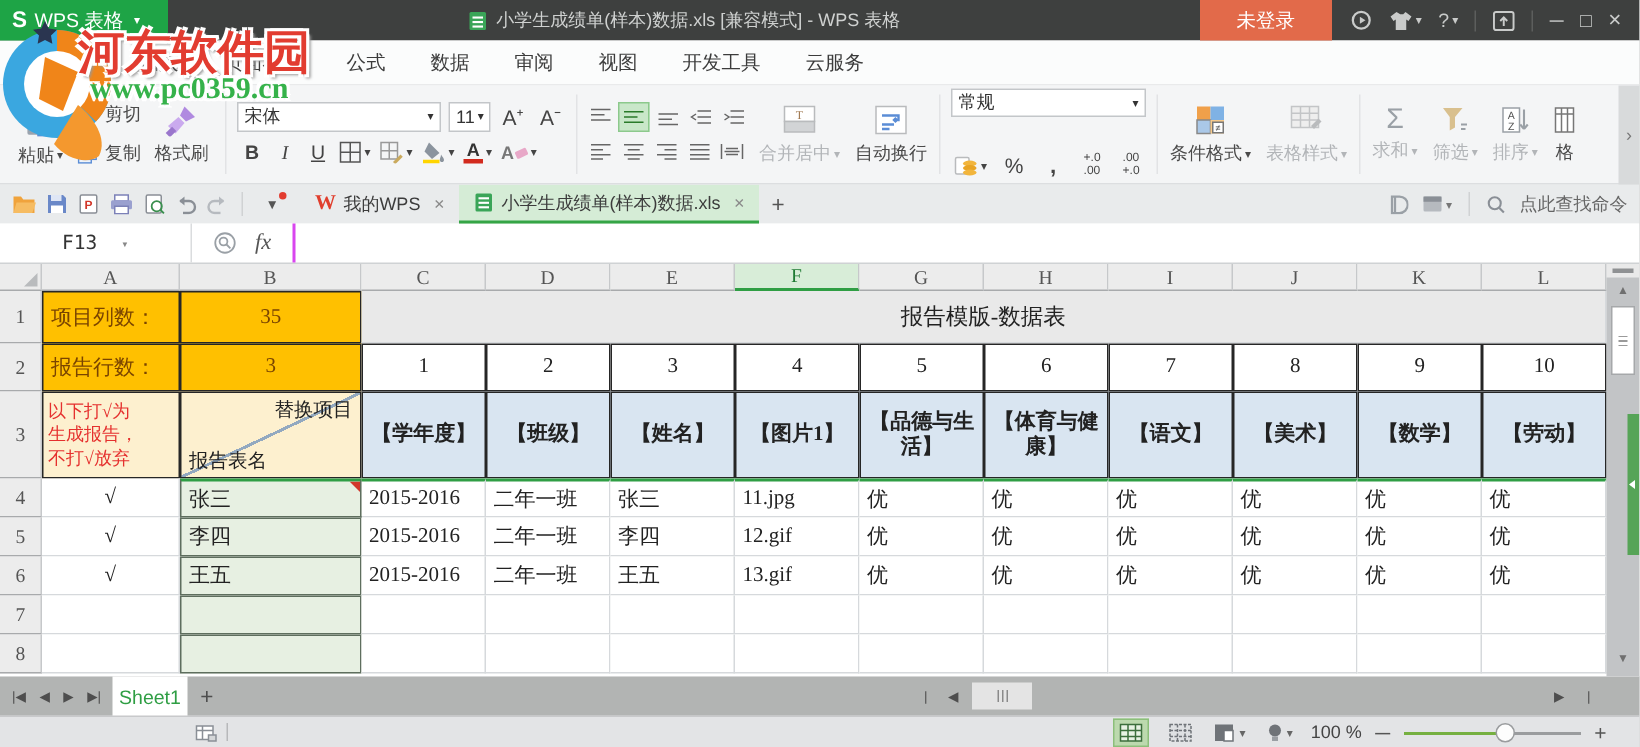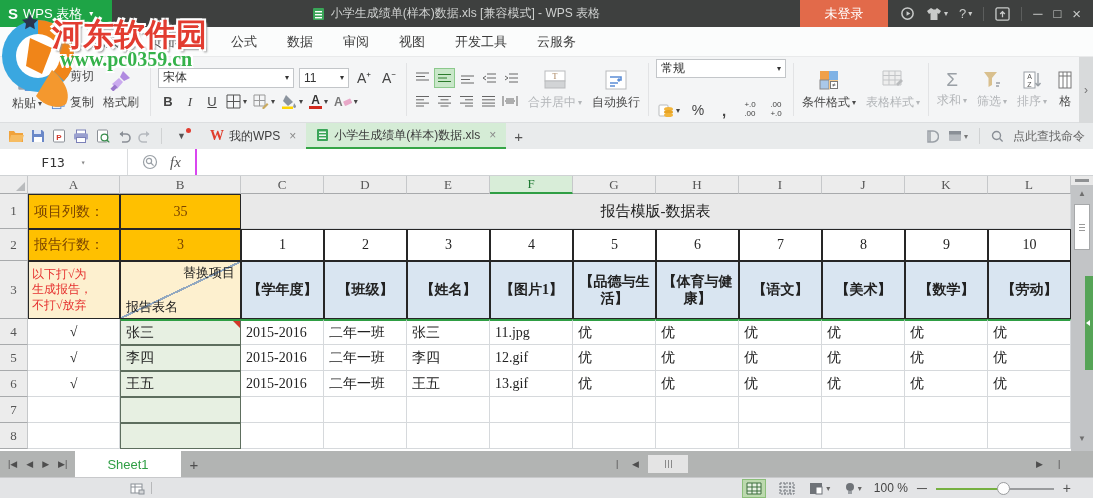--- a/index.html
+++ b/index.html
@@ -113,21 +113,21 @@
   .vthumb{width:16px;height:46px;background:#fff;border:1px solid #a6a8aa;margin-top:3px;position:relative}
   .vthumb:after{content:"";position:absolute;left:4px;right:4px;top:19px;height:7px;
       background:repeating-linear-gradient(#9a9a9a 0 1px,transparent 1px 3px)}
   .paneltoggle{position:absolute;right:0;top:100px;width:8px;height:94px;background:#56a457}
   .paneltoggle:after{content:"";position:absolute;left:1px;top:44px;border-top:3px solid transparent;
       border-bottom:3px solid transparent;border-right:4px solid #fff}
 
   
   .sheetbar{height:26px;background:#b2b4b3;display:flex;align-items:center;position:relative}
   .snav{display:flex;align-items:center;gap:9px;padding:0 8px;color:#4e4e4e;font-size:9px}
-  .stab{height:26px;background:#fff;display:flex;align-items:center;padding:0 32px;color:#2f9e44;
+  .stab{height:26px;background:#fff;display:flex;align-items:center;padding:0 4px;color:#2f9e44;
         font-size:13px}
   .saddsheet{font-size:15px;color:#4e4e4e;padding:0 9px}
   .hs{position:absolute;color:#4e4e4e;font-size:9px;top:0;height:26px;display:flex;align-items:center}
   .hthumb{position:absolute;left:648px;top:4px;width:40px;height:18px;background:#e4e4e4;display:flex;
           align-items:center;justify-content:center;gap:2px}
   .hthumb i{display:block;width:1px;height:8px;background:#8a8a8a}
 
   
   .statusbar{height:21px;background:#e3e4e6;border-top:1px solid #c8c9cb;display:flex;align-items:center;
              font-size:12px;color:#444}
@@ -258,21 +258,21 @@
       </div>
     </div>
     <div class="rsep"></div>
 
     <div class="col" style="justify-content:center;gap:4px;padding:0 4px">
       <div class="r" style="gap:5px">
         <div class="combo" style="width:136px">
           <span>宋体</span>
             <span class="dd">▾</span>
         </div>
-        <div class="combo" style="width:50px">
+        <div class="combo" style="width:28px">
           <span>11</span>
             <span class="dd">▾</span>
         </div>
         <span class="sbtn" style="font-size:14px">A⁺</span>
         <span class="sbtn" style="font-size:14px">A⁻</span>
       </div>
       <div class="r" style="gap:2px">
         <span class="sbtn" style="font-weight:bold">B</span>
         <span class="sbtn" style="font-style:italic;font-family:'Liberation Serif',serif">I</span>
         <span class="sbtn" style="text-decoration:underline">U</span>

